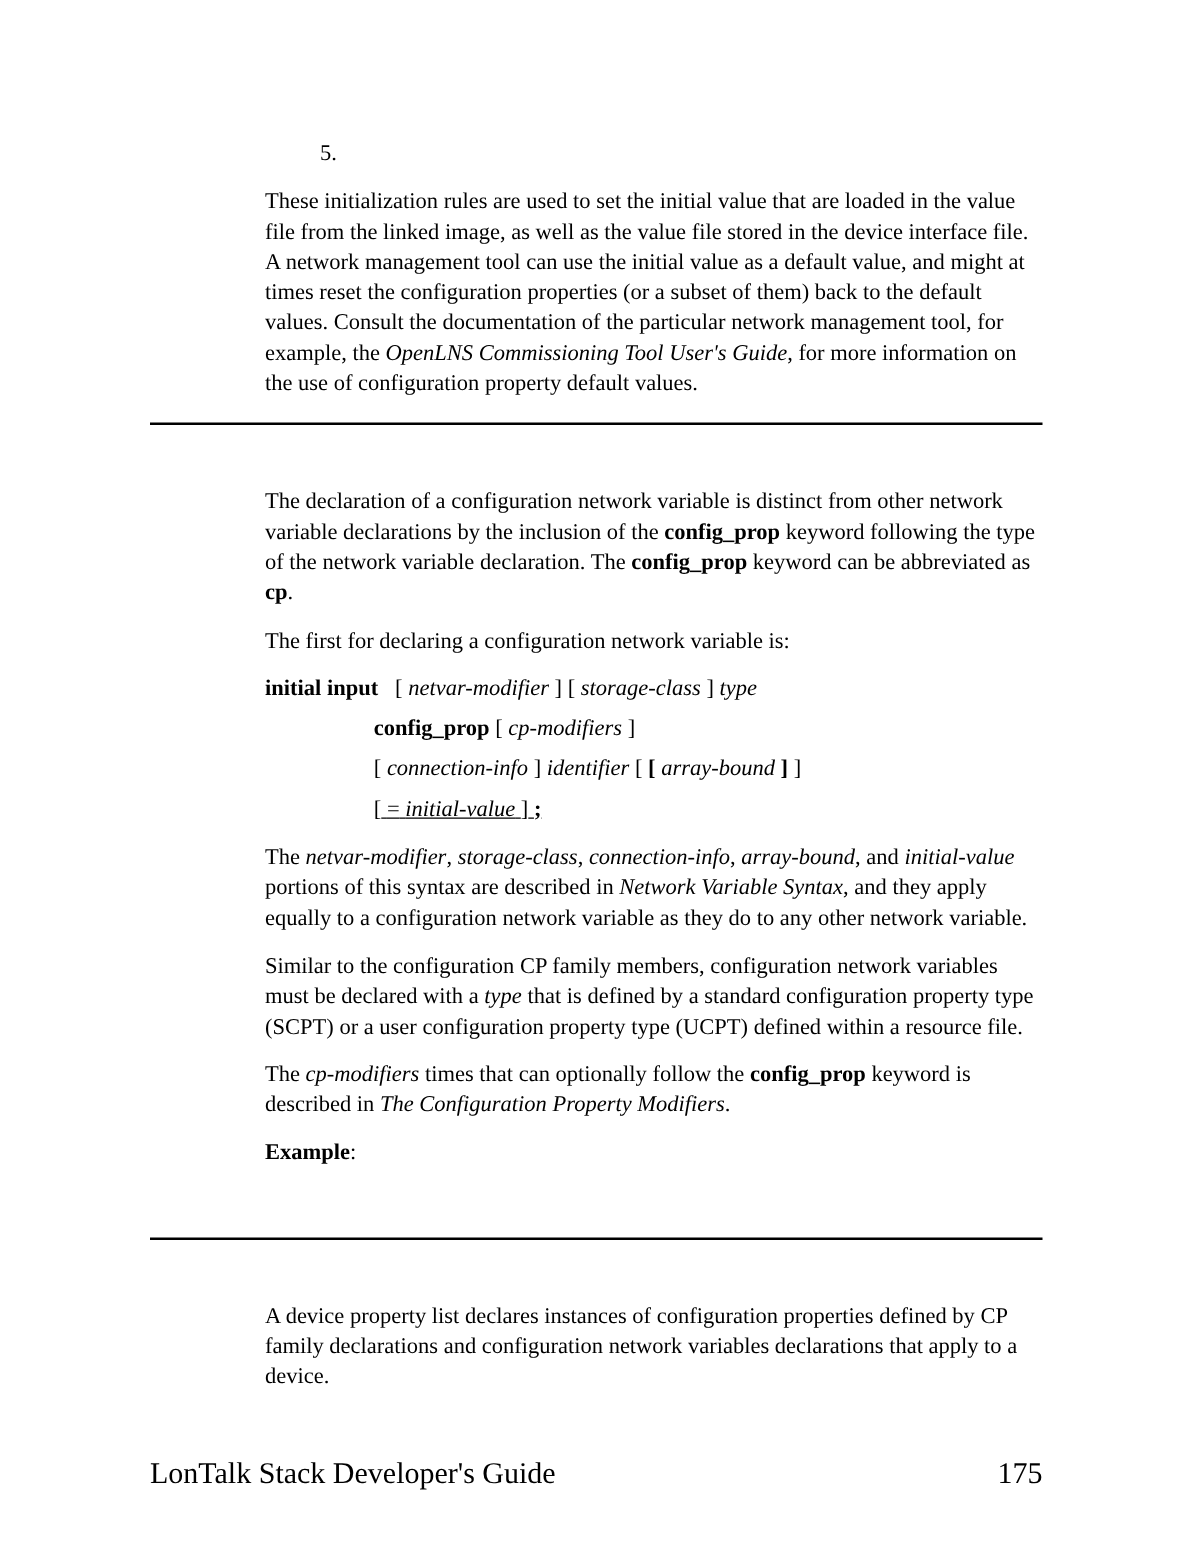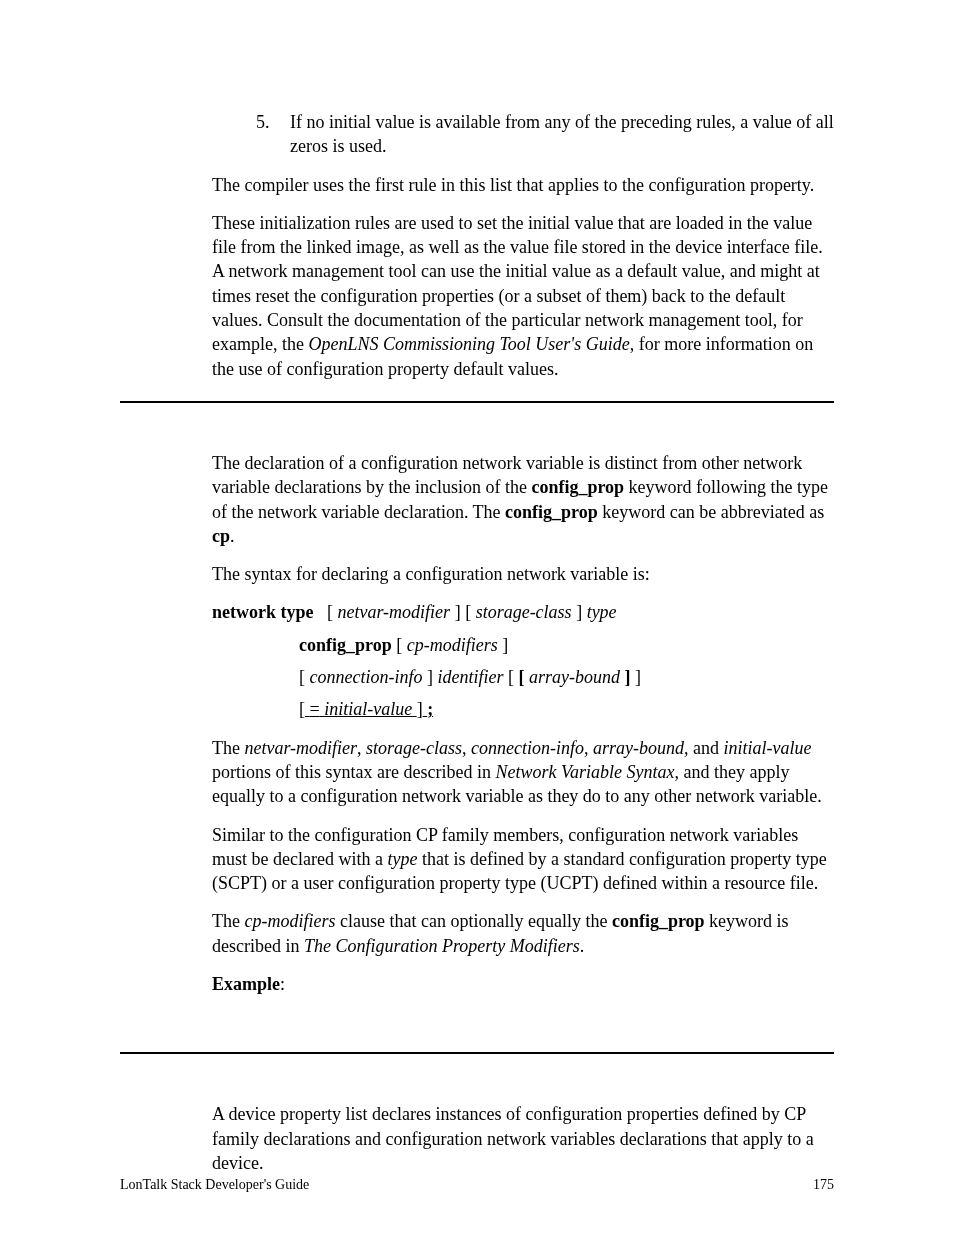--- a/index.html
+++ b/index.html
@@ -50,55 +50,53 @@
     .bold { font-weight: bold; }
     .footer {
       position: absolute;
       bottom: 40px;
       left: 0;
       width: 100%;
       box-sizing: border-box;
       padding: 0 120px;
       display: flex;
       justify-content: space-between;
-      font-size: 14px;
+      font-size: 24px;
     }
   </style>
 </head>
 <body>
 
 <div class="page">
 
   <div class="content">
 
     <div class="ol-item">
       <div class="ol-num">5.</div>
-      <div class="ol-text">If no initial value is available from any of the preceding rules, a value of all zeros is used.</div>
     </div>
 
-    <p>The compiler uses the first rule in this list that applies to the configuration property.</p>
 
     <p>
       <span>These initialization rules are used to set the initial value that are loaded in the value file from the linked image, as well as the value file stored in the device interface file.  A network management tool can use the initial value as a default value, and might at times reset the configuration properties (or a subset of them) back to the default values.  Consult the documentation of the particular network management tool, for example, the </span><span class="italic">OpenLNS Commissioning Tool User's Guide</span><span>, for more information on the use of configuration property default values.</span>
     </p>
   </div>
 
   <hr class="section">
 
   <div class="content">
 
 
     <p>
       <span>The declaration of a configuration network variable is distinct from other network variable declarations by the inclusion of the </span><span class="bold">config_prop</span><span> keyword following the type of the network variable declaration.  The </span><span class="bold">config_prop</span><span> keyword can be abbreviated as </span><span class="bold">cp</span><span>.</span>
     </p>
 
-    <p>The syntax for declaring a configuration network variable is:</p>
+    <p>The first for declaring a configuration network variable is:</p>
 
     <p class="syntax-line">
-      <span class="bold">network type</span>
+      <span class="bold">initial input</span>
       <span>&nbsp;</span>
       <span>[</span>
       <span> </span>
       <span class="italic">netvar-modifier</span>
       <span> </span>
       <span>]</span>
       <span> </span>
       <span>[</span>
       <span> </span>
       <span class="italic">storage-class</span>
@@ -152,21 +150,21 @@
 
     <p>
       <span>The </span><span class="italic">netvar-modifier</span><span>, </span><span class="italic">storage-class</span><span>, </span><span class="italic">connection-info</span><span>, </span><span class="italic">array-bound</span><span>, and </span><span class="italic">initial-value</span><span> portions of this syntax are described in </span><span class="italic">Network Variable Syntax</span><span>, and they apply equally to a configuration network variable as they do to any other network variable.</span>
     </p>
 
     <p>
       <span>Similar to the configuration CP family members, configuration network variables must be declared with a </span><span class="italic">type</span><span> that is defined by a standard configuration property type (SCPT) or a user configuration property type (UCPT) defined within a resource file.</span>
     </p>
 
     <p>
-      <span>The </span><span class="italic">cp-modifiers</span><span> clause that can optionally equally the </span><span class="bold">config_prop</span><span> keyword is described in </span><span class="italic">The Configuration Property Modifiers</span><span>.</span>
+      <span>The </span><span class="italic">cp-modifiers</span><span> times that can optionally follow the </span><span class="bold">config_prop</span><span> keyword is described in </span><span class="italic">The Configuration Property Modifiers</span><span>.</span>
     </p>
 
     <p>
       <span class="bold">Example</span><span>:</span>
     </p>
 
   </div>
 
   <hr class="section" style="margin-top:56px;">
 

